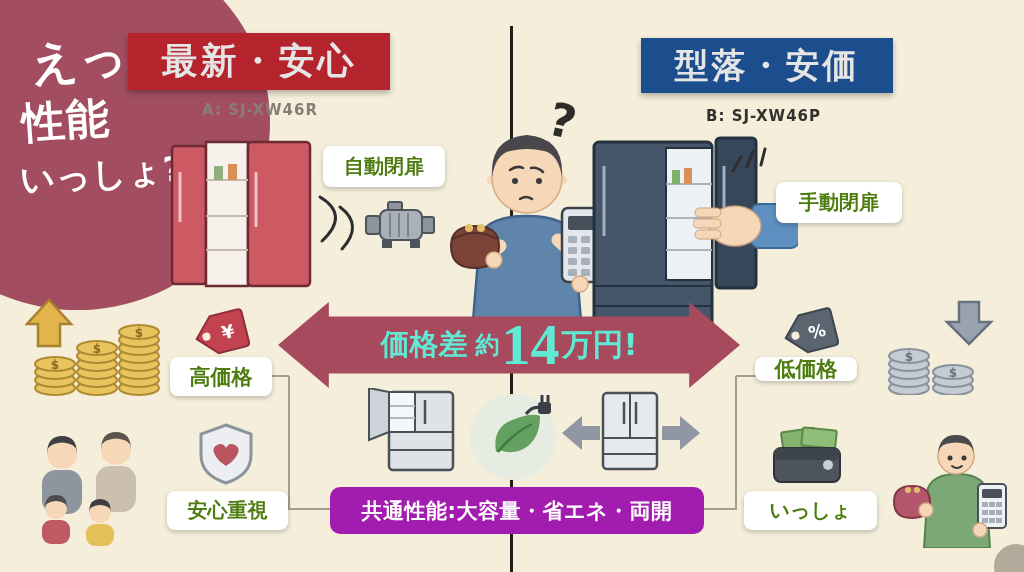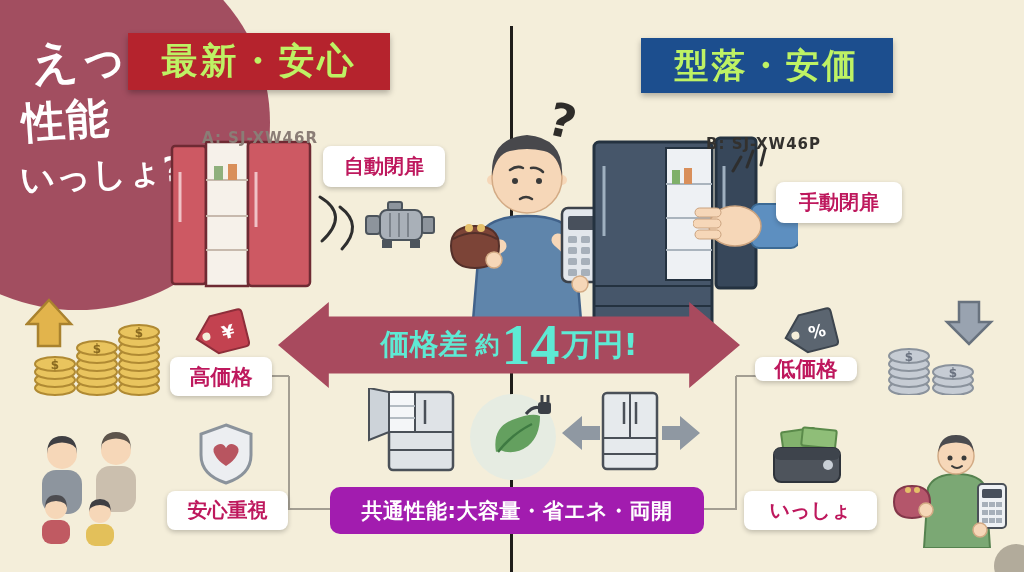--- a/index.html
+++ b/index.html
@@ -9,31 +9,31 @@
 
   .divider { left:510px; top:26px; width:3px; height:546px; background:#1f1d1a; z-index:1; }
 
   .blob { left:-115px; top:-65px; width:385px; height:375px; border-radius:50%; background:#a24e60; z-index:1; }
   .blob-text { color:#fff; font-weight:bold; z-index:2; letter-spacing:1px; }
   .blob-l1 { left:30px; top:26px; font-size:47px; transform:rotate(-6deg); }
   .blob-l2 { left:22px; top:92px; font-size:43px; transform:rotate(-4deg); }
   .blob-l3 { left:20px; top:152px; font-size:34px; transform:rotate(-4deg); }
   .blob-sub { left:26px; top:216px; font-size:18px; }
 
-  .banner { display:flex; align-items:center; justify-content:center; color:#bef264; font-weight:bold;
+  .banner { display:flex; align-items:center; justify-content:center; color:#e5e5e5; font-weight:bold;
             z-index:4; box-shadow:0 3px 6px rgba(0,0,0,.28); letter-spacing:3px; }
   .banner-red { left:128px; top:33px; width:262px; height:57px; background:#b5232d; font-size:36px; }
   .banner-blue { left:633px; top:38px; width:252px; height:55px; background:#1c4e8e; font-size:34px;margin-left:8px; }
 
-  .model { font-weight:bold; font-size:15px; z-index:3; letter-spacing:1px;margin-top:28px; }
+  .model { font-weight:bold; font-size:15px; z-index:3; letter-spacing:1px; }
   .model-a { left:202px; top:101px; color:#8a7d76; }
   .model-b { left:706px; top:107px; color:#33312e; }
 
   .label-box { background:#fff; border-radius:8px; box-shadow:0 2px 5px rgba(0,0,0,.22);
-               display:flex; align-items:center; justify-content:center; font-weight:bold; color:#be185d; z-index:4; }
+               display:flex; align-items:center; justify-content:center; font-weight:bold; color:#4d7c0f; z-index:4; }
   .box-auto   { left:323px; top:146px; width:122px; height:41px; font-size:20px; }
   .box-manual { left:776px; top:182px; width:126px; height:41px; font-size:20px; }
   .box-high   { left:170px; top:357px; width:102px; height:39px; font-size:21px; }
   .box-low    { left:755px; top:357px; width:102px; height:24px; font-size:21px; }
   .box-anshin { left:167px; top:491px; width:121px; height:39px; font-size:20px; }
   .box-cospa  { left:744px; top:491px; width:133px; height:39px; font-size:20px; }
 
   .price-arrow { left:278px; top:302px; width:462px; height:86px; background:#a84a5e; z-index:6;
     clip-path:polygon(0 50%, 11% 0, 11% 17%, 89% 17%, 89% 0, 100% 50%, 89% 100%, 89% 83%, 11% 83%, 11% 100%);
     display:flex; align-items:center; justify-content:center; color:#5eead4; font-weight:bold; }

